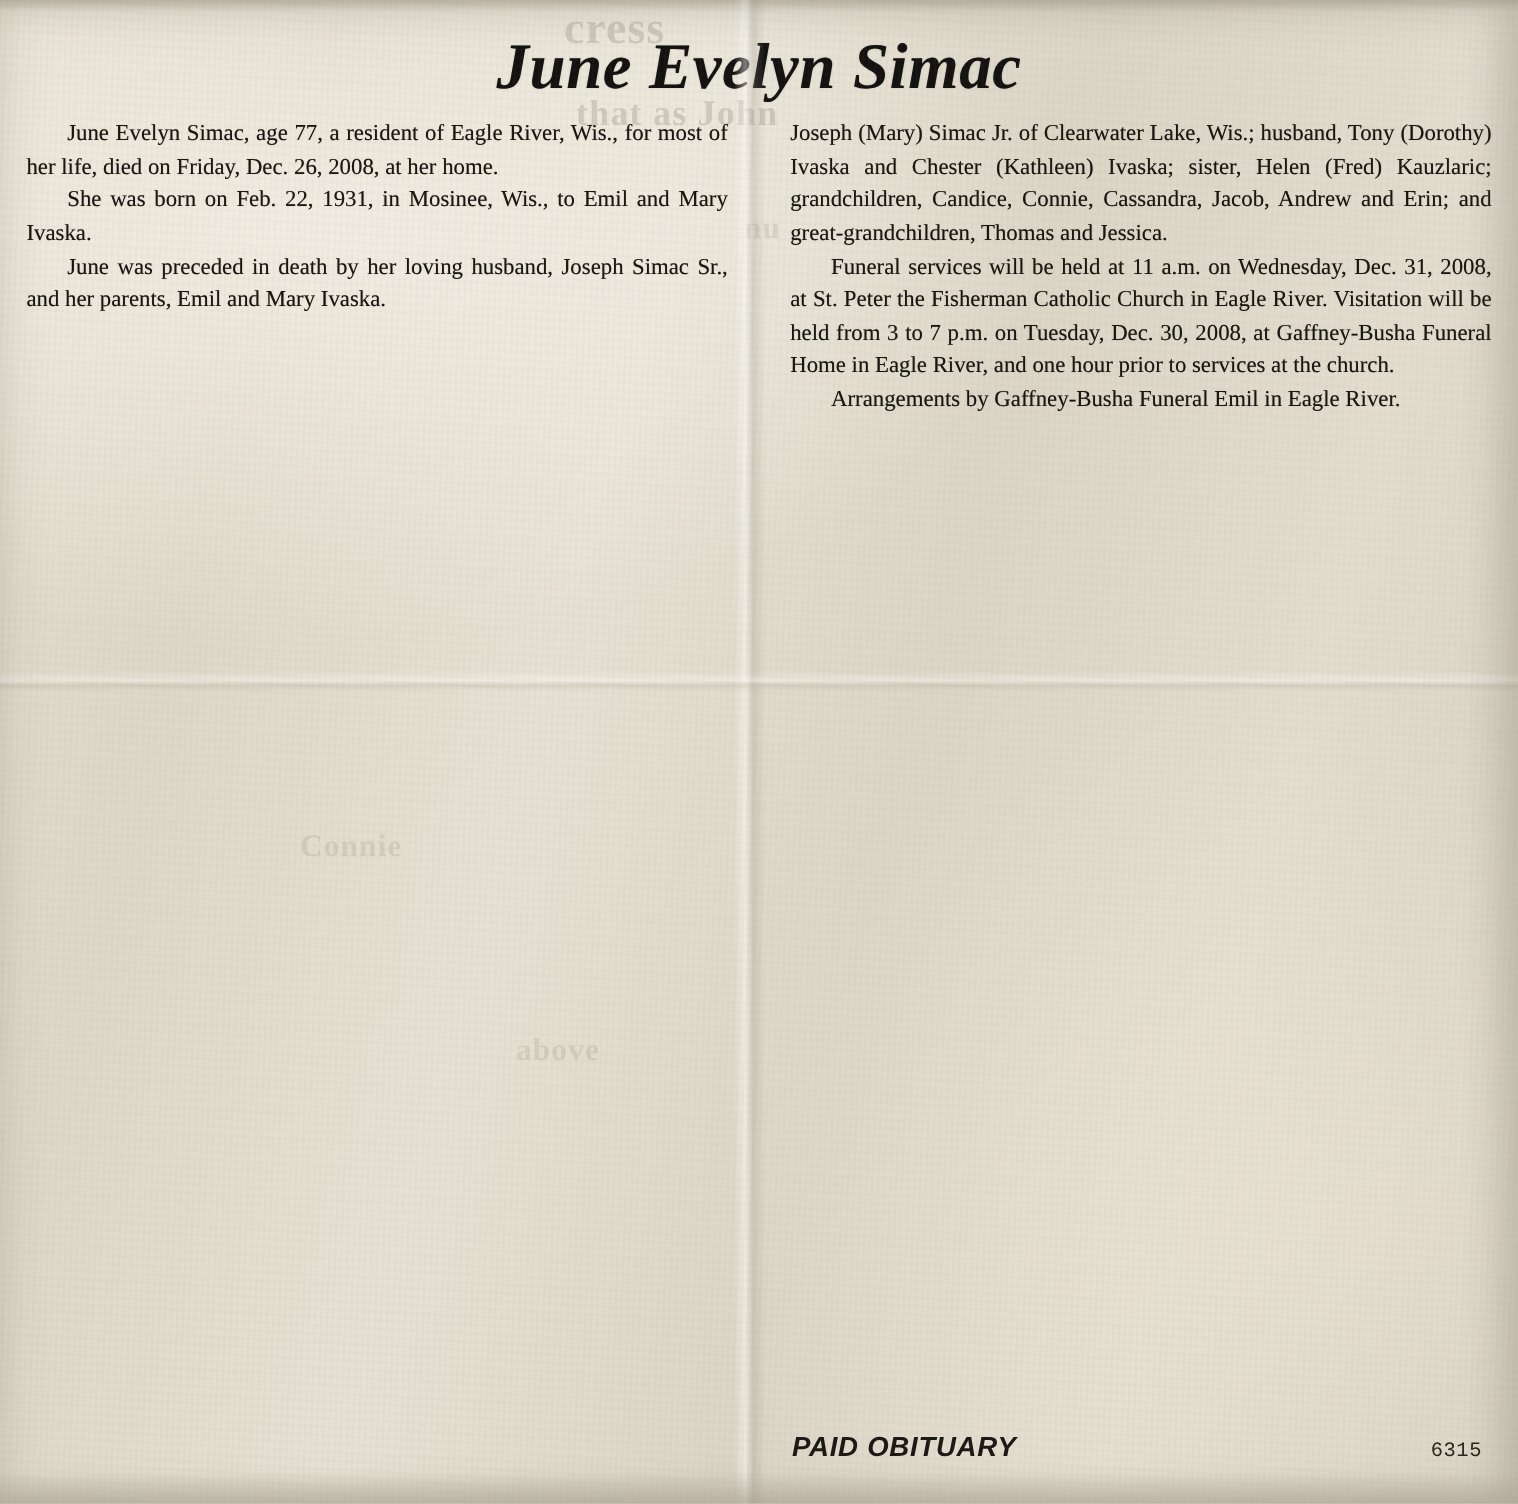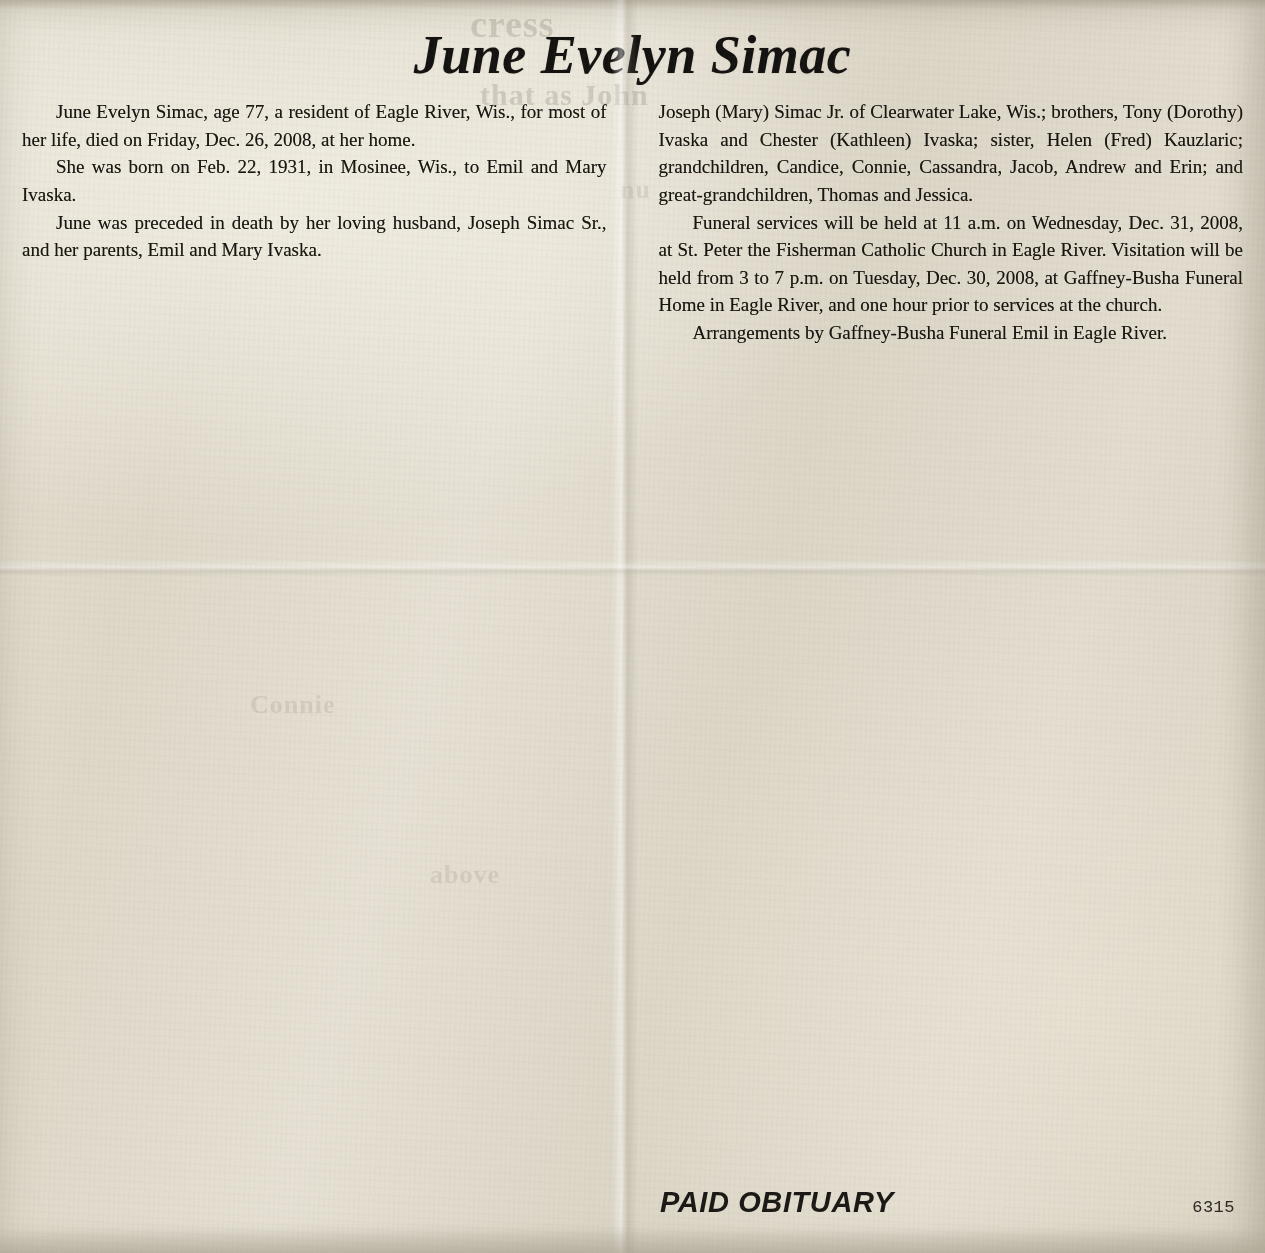--- a/index.html
+++ b/index.html
@@ -126,21 +126,21 @@
     padding: 0 30px 0 660px;
     display: flex;
     align-items: baseline;
     justify-content: space-between;
     box-sizing: border-box;
   }
   .paid-label {
     font-family: "Liberation Sans", sans-serif;
     font-style: italic;
     font-weight: bold;
-    font-size: 29px;
+    font-size: 23px;
     letter-spacing: 0.6px;
     color: #1a1814;
   }
   .ref-number {
     font-family: Liberation Mono, monospace;
     font-size: 17px;
     color: #2a2620;
     letter-spacing: 0.5px;
   }
 
@@ -177,21 +177,21 @@
 
   <div class="columns">
 
     <div class="col col-left">
       <p>June Evelyn Simac, age 77, a resident of Eagle River, Wis., for most of her life, died on Friday, Dec. 26, 2008, at her home.</p>
       <p>She was born on Feb. 22, 1931, in Mosinee, Wis., to Emil and Mary Ivaska.</p>
       <p>June was preceded in death by her loving husband, Joseph Simac Sr., and her parents, Emil and Mary Ivaska.</p>
     </div>
 
     <div class="col col-right">
-      <p class="cont">Joseph (Mary) Simac Jr. of Clearwater Lake, Wis.; brothers, Tony (Dorothy) Ivaska and Chester (Kathleen) Ivaska; sister, Helen (Fred) Kauzlaric; grandchildren, Candice, Connie, Cassandra, Jacob, Andrew and Erin; and great-grandchildren, Thomas and Jessica.</p>
+      <p class="cont">Joseph (Mary) Simac Jr. of Clearwater Lake, Wis.; husband, Tony (Dorothy) Ivaska and Chester (Kathleen) Ivaska; sister, Helen (Fred) Kauzlaric; grandchildren, Candice, Connie, Cassandra, Jacob, Andrew and Erin; and great-grandchildren, Thomas and Jessica.</p>
       <p>Funeral services will be held at 11 a.m. on Wednesday, Dec. 31, 2008, at St. Peter the Fisherman Catholic Church in Eagle River. Visitation will be held from 3 to 7 p.m. on Tuesday, Dec. 30, 2008, at Gaffney-Busha Funeral Home in Eagle River, and one hour prior to services at the church.</p>
       <p>Arrangements by Gaffney-Busha Funeral Emil in Eagle River.</p>
     </div>
 
   </div>
 
   <div class="footer-row">
     <span class="paid-label">PAID OBITUARY</span>
     <span class="ref-number">6315</span>
   </div>

